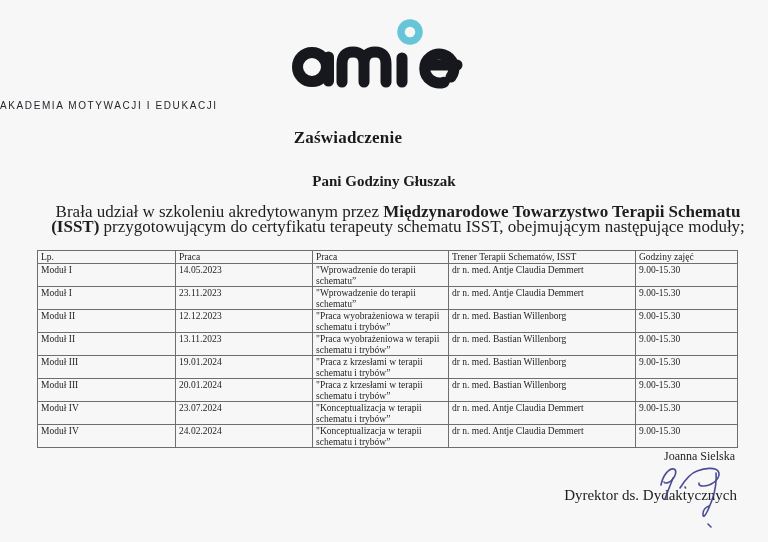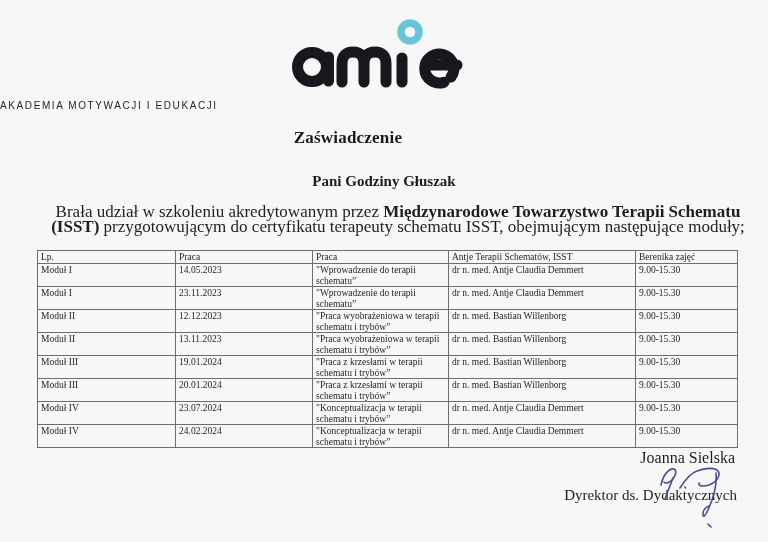--- a/index.html
+++ b/index.html
@@ -33,21 +33,21 @@
     border-collapse:collapse;table-layout:fixed;
     font-size:9.5px;line-height:10.5px;color:#1e1e1e;
   }
   table.modules th, table.modules td{
     border:1px solid #6e6e6e;padding:1px 3px 0 3px;
     text-align:left;vertical-align:top;font-weight:normal;
     overflow:hidden;
   }
   table.modules th{height:11px}
   table.modules td{height:20px}
-  .sig-name{position:absolute;top:449px;right:33px;font-size:16px;color:#1e1e1e}
+  .sig-name{position:absolute;top:449px;right:33px;font-size:12px;color:#1e1e1e}
   .sig-role{position:absolute;top:487px;right:31px;font-size:15px;color:#1e1e1e}
   .sig-ink{position:absolute;left:585px;top:458px;pointer-events:none}
 </style>
 </head>
 <body>
 
 <div class="logo-wrap">
   <span class="sr-only">amie</span>
   <svg width="188" height="76" viewBox="0 0 188 76" aria-hidden="true">
     <g fill="none" stroke="#17171e" stroke-width="11" stroke-linecap="round">
@@ -81,22 +81,22 @@
       <col style="width:137px">
       <col style="width:136px">
       <col style="width:187px">
       <col style="width:102px">
   </colgroup>
   <thead>
     <tr>
       <th>Lp.</th>
       <th>Praca</th>
       <th>Praca</th>
-      <th>Antje Terapii Schematów, ISST</th>
-      <th>Berenika zajęć</th>
+      <th>Trener Terapii Schematów, ISST</th>
+      <th>Godziny zajęć</th>
     </tr>
   </thead>
   <tbody>
     <tr>
       <td>Moduł I</td>
       <td>14.05.2023</td>
       <td>"Wprowadzenie do terapii schematu”</td>
       <td>dr n. med. Antje Claudia Demmert</td>
       <td>9.00-15.30</td>
     </tr>

